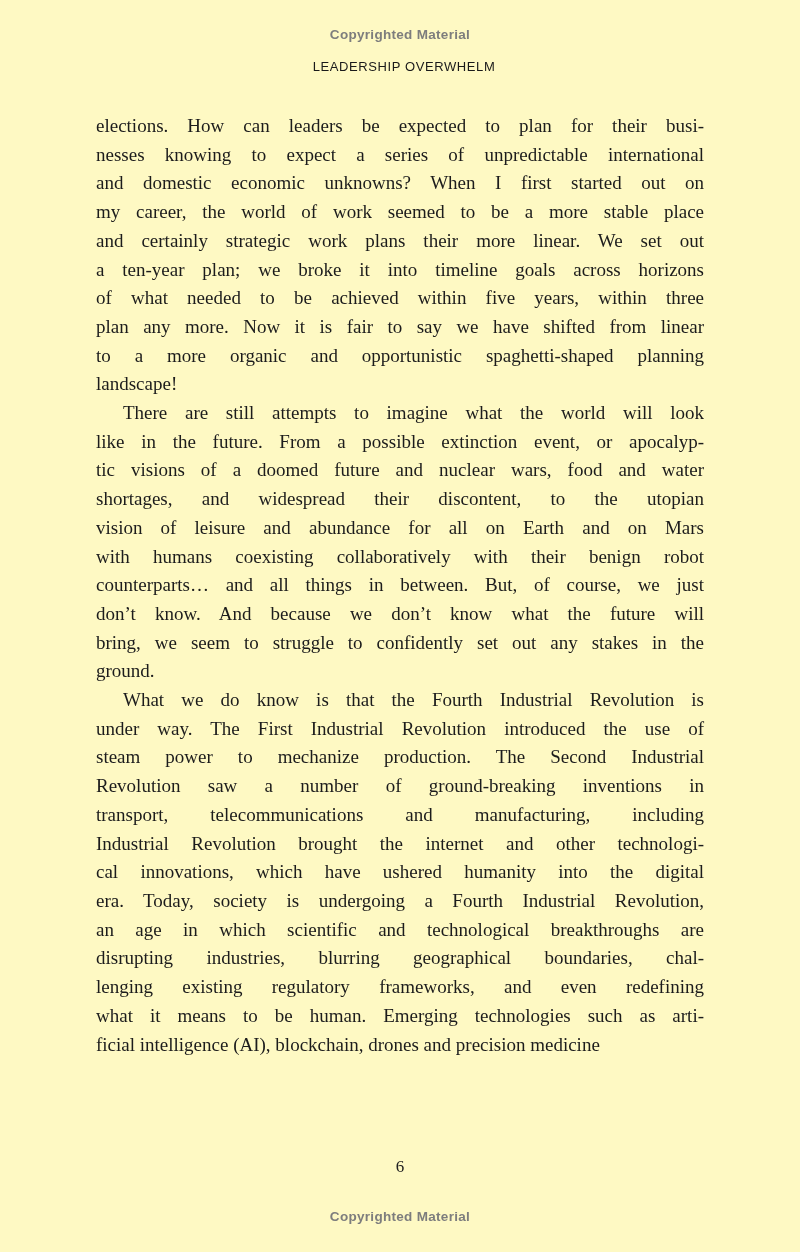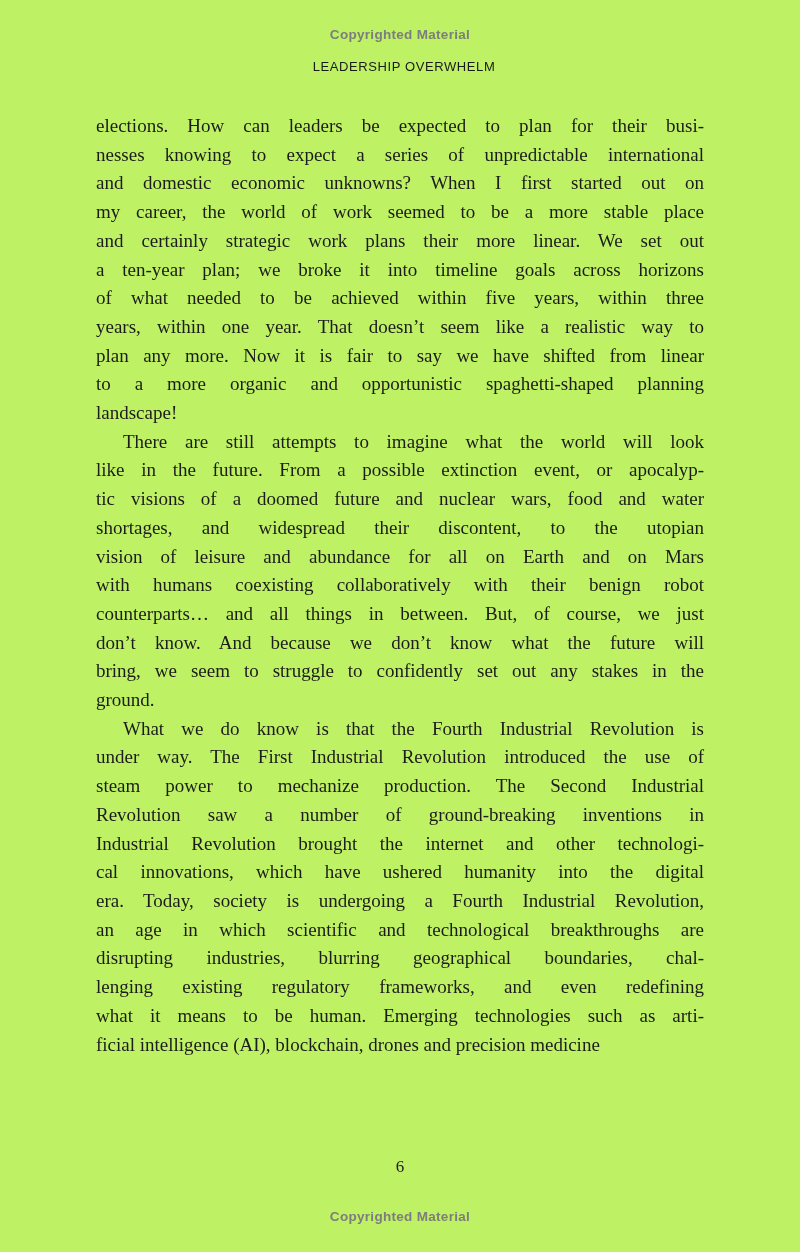--- a/index.html
+++ b/index.html
@@ -1,21 +1,21 @@
 <!DOCTYPE html>
 <html><head>
 <meta charset="utf-8">
 <style>
   * { margin: 0; padding: 0; box-sizing: border-box; font-family: Liberation Serif, serif; }
   html, body { background: #ffffff; }
   .page {
     position: relative;
     width: 800px;
     height: 1252px;
-    background: #bef264;
+    background: #fef9c3;
     overflow: hidden;
     font-family: "Liberation Serif", serif;
   }
   .copyright {
     position: absolute;
     left: 0;
     width: 100%;
     text-align: center;
     font-family: "Liberation Sans", sans-serif;
     font-weight: bold;
@@ -78,21 +78,20 @@
 
   <div class="body-text" id="body-text">
       <div class="para">
         <div class="line">elections. How can leaders be expected to plan for their busi-</div>
         <div class="line">nesses knowing to expect a series of unpredictable international</div>
         <div class="line">and domestic economic unknowns? When I first started out on</div>
         <div class="line">my career, the world of work seemed to be a more stable place</div>
         <div class="line">and certainly strategic work plans their more linear. We set out</div>
         <div class="line">a ten-year plan; we broke it into timeline goals across horizons</div>
         <div class="line">of what needed to be achieved within five years, within three</div>
-        <div class="line">years, within one year. That doesn’t seem like a realistic way to</div>
         <div class="line">plan any more. Now it is fair to say we have shifted from linear</div>
         <div class="line">to a more organic and opportunistic spaghetti-shaped planning</div>
         <div class="line last">landscape!</div>
       </div>
       <div class="para indent">
         <div class="line">There are still attempts to imagine what the world will look</div>
         <div class="line">like in the future. From a possible extinction event, or apocalyp-</div>
         <div class="line">tic visions of a doomed future and nuclear wars, food and water</div>
         <div class="line">shortages, and widespread their discontent, to the utopian</div>
         <div class="line">vision of leisure and abundance for all on Earth and on Mars</div>
@@ -100,20 +99,21 @@
         <div class="line">counterparts… and all things in between. But, of course, we just</div>
         <div class="line">don’t know. And because we don’t know what the future will</div>
         <div class="line">bring, we seem to struggle to confidently set out any stakes in the</div>
         <div class="line last">ground.</div>
       </div>
       <div class="para indent">
         <div class="line">What we do know is that the Fourth Industrial Revolution is</div>
         <div class="line">under way. The First Industrial Revolution introduced the use of</div>
         <div class="line">steam power to mechanize production. The Second Industrial</div>
         <div class="line">Revolution saw a number of ground-breaking inventions in</div>
+        <div class="line">transport, telecommunications and manufacturing, including</div>
         <div class="line">Industrial Revolution brought the internet and other technologi-</div>
         <div class="line">cal innovations, which have ushered humanity into the digital</div>
         <div class="line">era. Today, society is undergoing a Fourth Industrial Revolution,</div>
         <div class="line">an age in which scientific and technological breakthroughs are</div>
         <div class="line">disrupting industries, blurring geographical boundaries, chal-</div>
         <div class="line">lenging existing regulatory frameworks, and even redefining</div>
         <div class="line">what it means to be human. Emerging technologies such as arti-</div>
         <div class="line last">ficial intelligence (AI), blockchain, drones and precision medicine</div>
       </div>
     </div>

